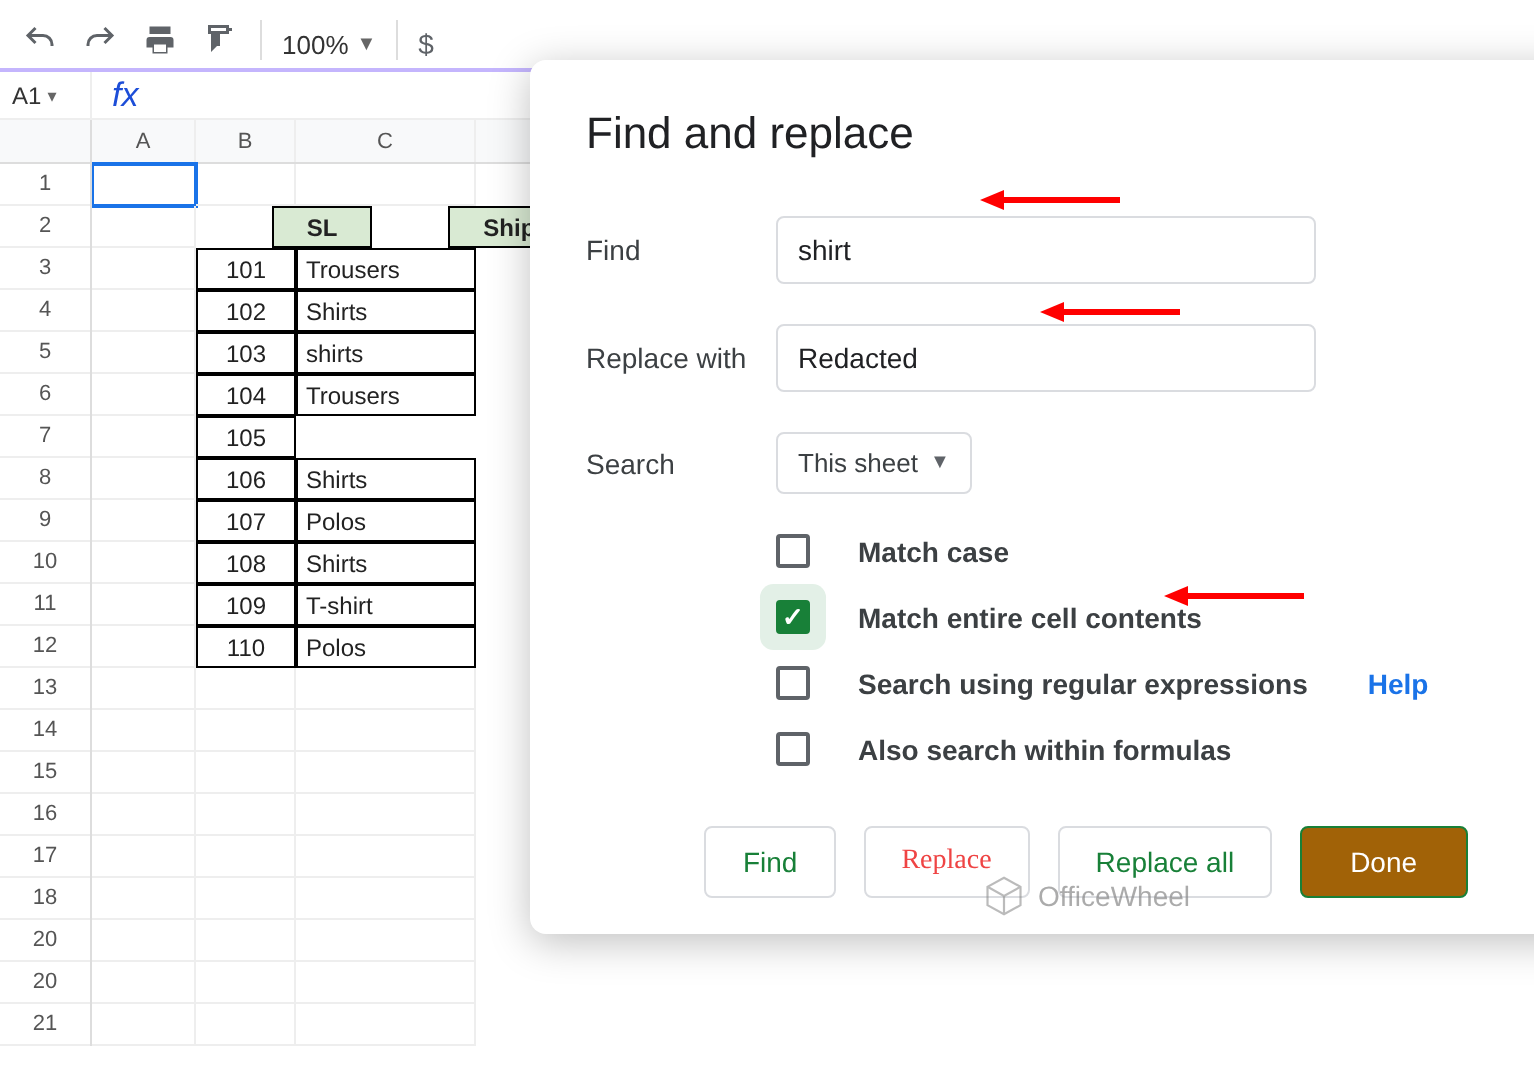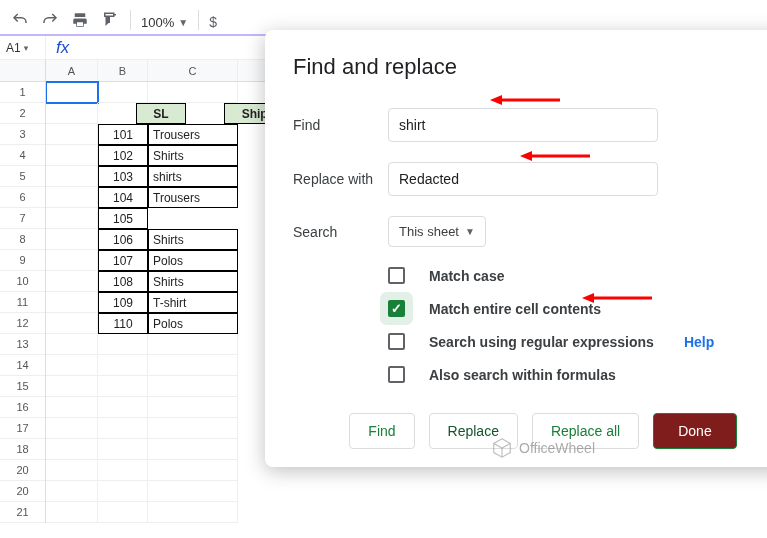--- a/index.html
+++ b/index.html
@@ -154,22 +154,22 @@
   }
   .help { color:#1a73e8; cursor:pointer; margin-left:6px; }
   .dlg-buttons {
     display:flex; justify-content:center; gap:14px; margin-top:30px;
   }
   .btn {
     border:1px solid #dadce0; border-radius:4px; padding:9px 18px;
     font-size:14px; background:#fff; cursor:pointer;
   }
   .btn.green-out { color:#188038; font-weight:500; }
-  .btn.disabled { color:#14532d; cursor:default; }
-  .btn.green-fill { background:#7f1d1d; color:#fff; border-color:#188038; font-weight:500; padding:9px 24px; }
+  .btn.disabled { color:#ef4444; cursor:default;font-family:Liberation Serif, serif; }
+  .btn.green-fill { background:#a16207; color:#fff; border-color:#188038; font-weight:500; padding:9px 24px; }
   
   .arrow {
     position:absolute; pointer-events:none;
   }
   .arrow svg { display:block; }
   
   .watermark {
     position:absolute; bottom:8px; left:50%; transform:translateX(-50%);
     display:flex; align-items:center; gap:6px; color:#888; font-size:14px;
     opacity:0.7;

